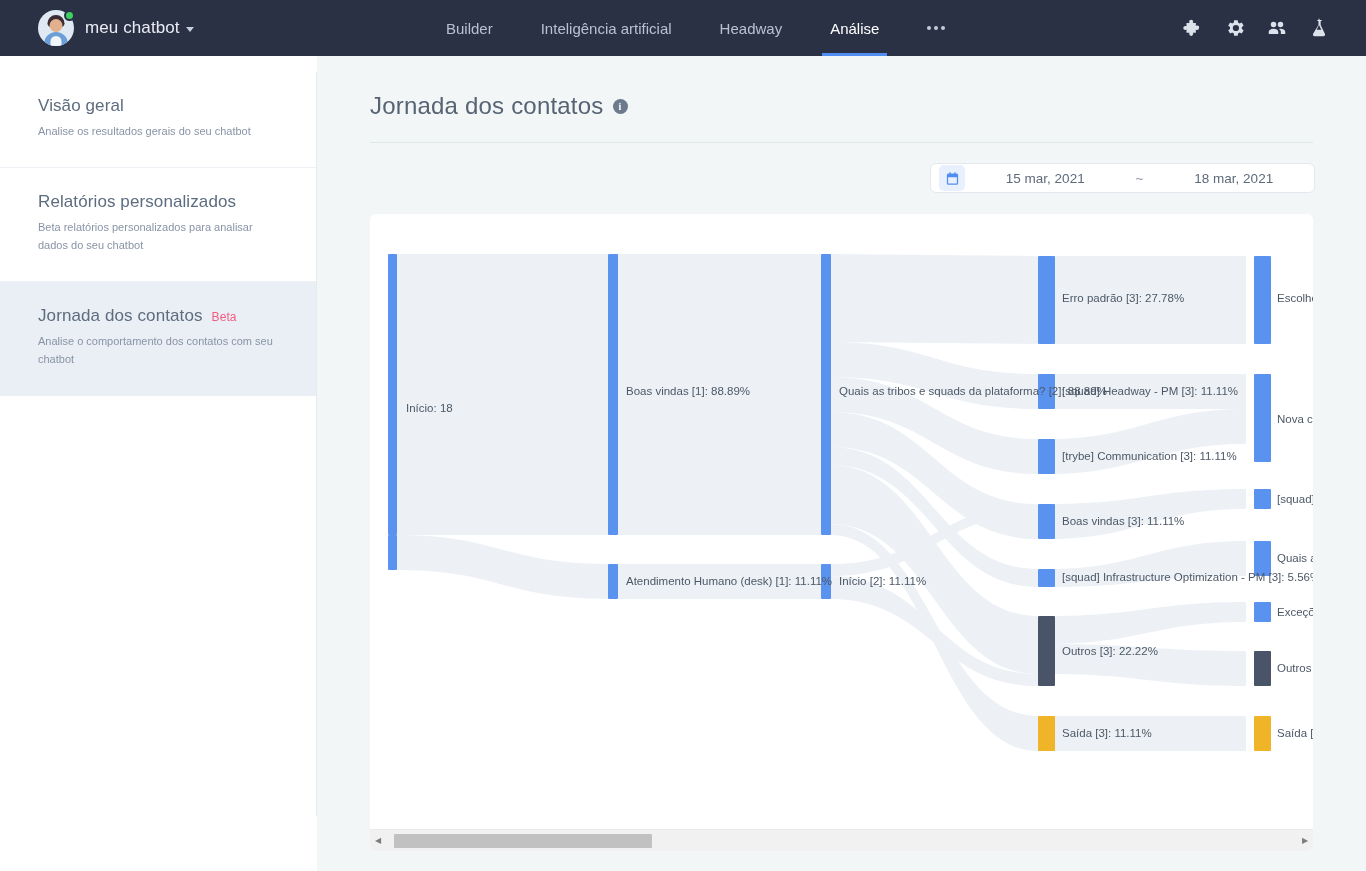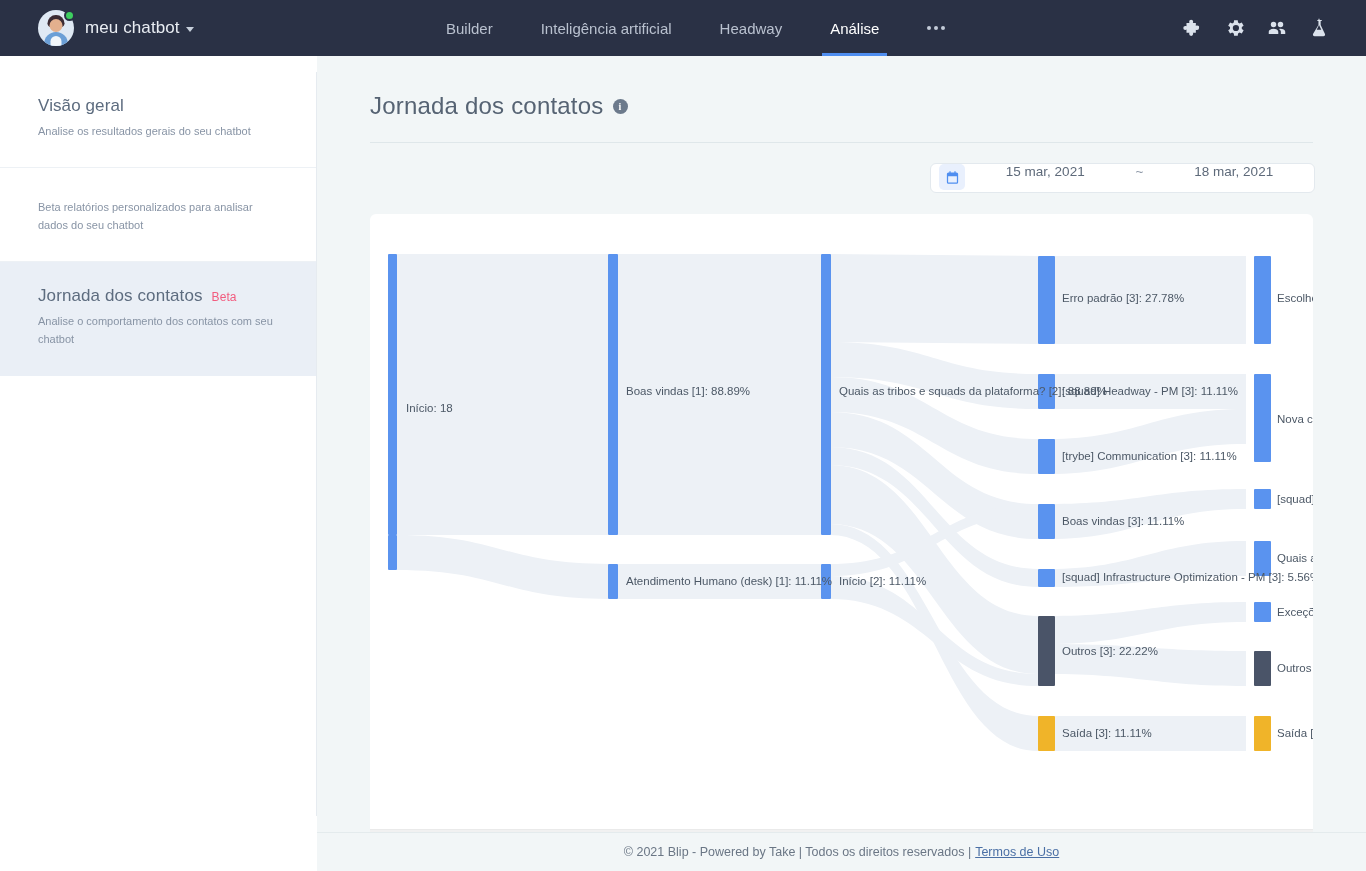--- a/index.html
+++ b/index.html
@@ -117,21 +117,21 @@
     text-align: center; font-family: "Liberation Serif", serif; cursor:pointer;
   }
   .title-rule {
     margin: 22px 53px 0 53px; height: 1px; background: #dfe7ea;
   }
 
   .daterange {
     position: absolute; left: 613px; top: 107px;
     width: 385px; height: 30px; background: #ffffff;
     border: 1px solid #e3e9ee; border-radius: 6px;
-    display: flex; align-items: flex-start; cursor: pointer;
+    display: flex; align-items: center; cursor: pointer;
   }
   .cal-btn {
     width: 26px; height: 26px; margin-left: 8px; border-radius: 5px;
     background: #e9f0fd; display: flex; align-items: center; justify-content: center;
   }
   .cal-btn svg { width: 15px; height: 15px; fill: #4f8ef0; display:block; }
   .dr-date { flex: 1; text-align: center; font-size: 13.5px; color: #5e6a7a; }
   .dr-tilde { width: 28px; text-align: center; font-size: 13.5px; color: #8b96a5; }
 
   
@@ -230,20 +230,23 @@
   </div>
 
   <div class="sidebar">
     <div class="side-item">
       <div class="side-title">
         <span>Visão geral</span>
       </div>
       <div class="side-desc">Analise os resultados gerais do seu chatbot</div>
     </div>
     <div class="side-item">
+      <div class="side-title">
+        <span>Relatórios personalizados</span>
+      </div>
       <div class="side-desc">Beta relatórios personalizados para analisar dados do seu chatbot</div>
     </div>
     <div class="side-item selected">
       <div class="side-title">
         <span>Jornada dos contatos</span>
         <span class="badge-beta">Beta</span>
       </div>
       <div class="side-desc">Analise o comportamento dos contatos com seu chatbot</div>
     </div>
     <div class="side-filler"></div>
@@ -357,18 +360,14 @@
       <div class="hscroll">
         <span class="sb-arrow">◀</span>
         <span class="sb-track">
           <span class="sb-thumb"></span>
         </span>
         <span class="sb-arrow">▶</span>
       </div>
     </div>
   </div>
 
-  <div class="footer">
-    <span>© 2021 Blip - Powered by Take | Todos os direitos reservados |</span>
-    <a>Termos de Uso</a>
-  </div>
 
 </div>
 
 </body></html>

